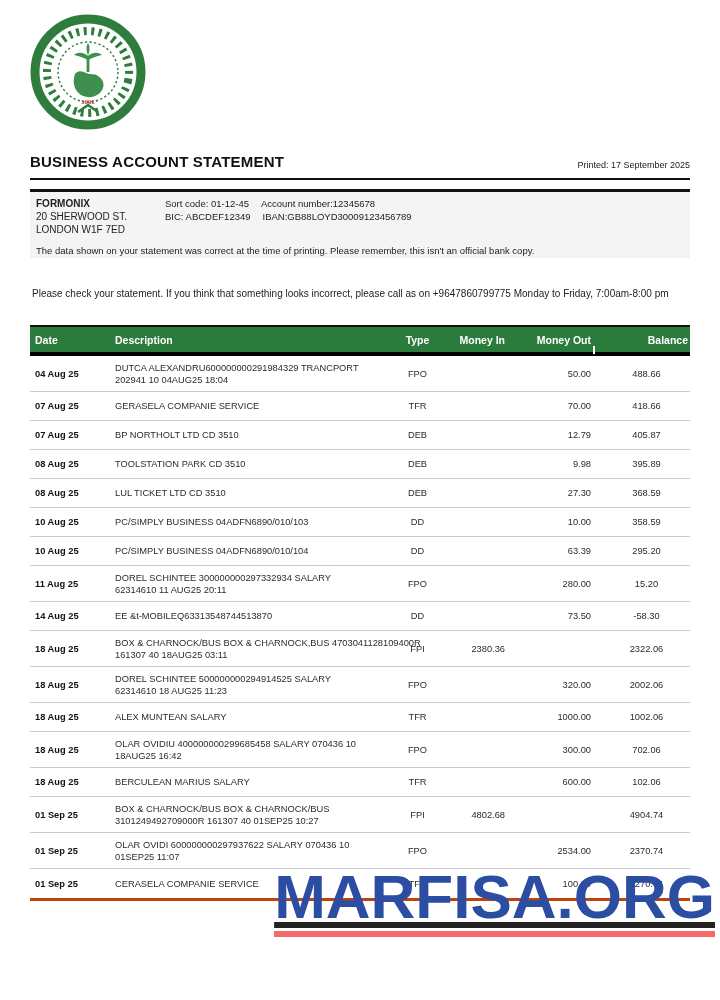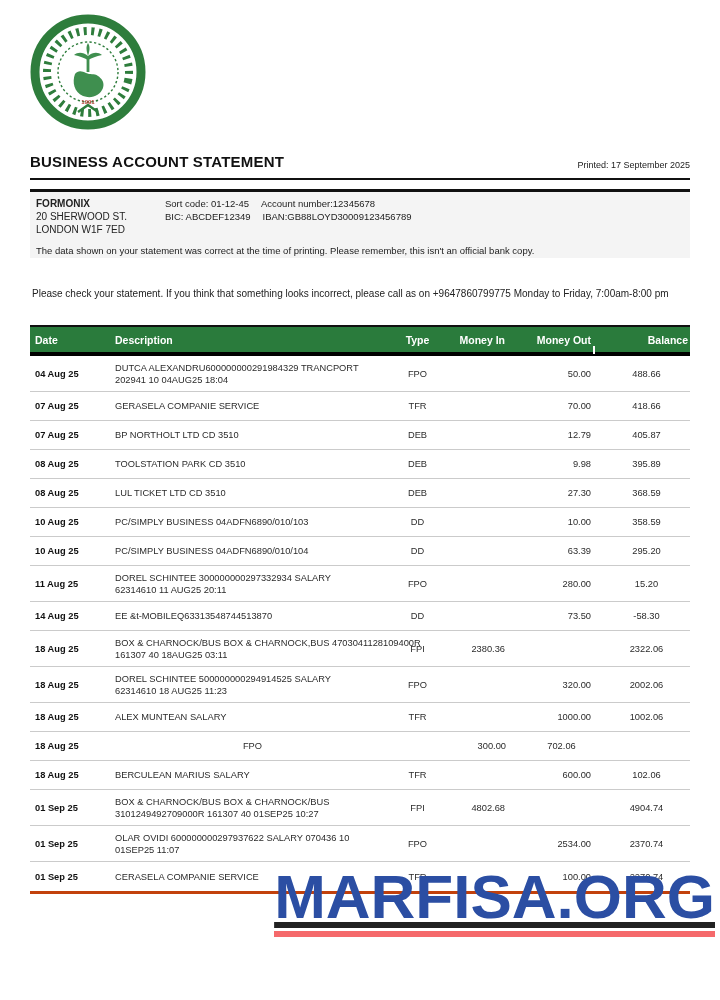--- a/index.html
+++ b/index.html
@@ -235,20 +235,24 @@
       <div>ALEX MUNTEAN SALARY</div>
 
     </div>
     <div class="c type">TFR</div>
     <div class="c in"></div>
     <div class="c out">1000.00</div>
     <div class="c bal">1002.06</div>
   </div>
         <div class="trow grid">
     <div class="c date">18 Aug 25</div>
+    <div class="c desc">
+      <div>OLAR OVIDIU 400000000299685458 SALARY 070436 10</div>
+      <div>18AUG25 16:42</div>
+    </div>
     <div class="c type">FPO</div>
     <div class="c in"></div>
     <div class="c out">300.00</div>
     <div class="c bal">702.06</div>
   </div>
         <div class="trow grid">
     <div class="c date">18 Aug 25</div>
     <div class="c desc">
       <div>BERCULEAN MARIUS SALARY</div>
 

